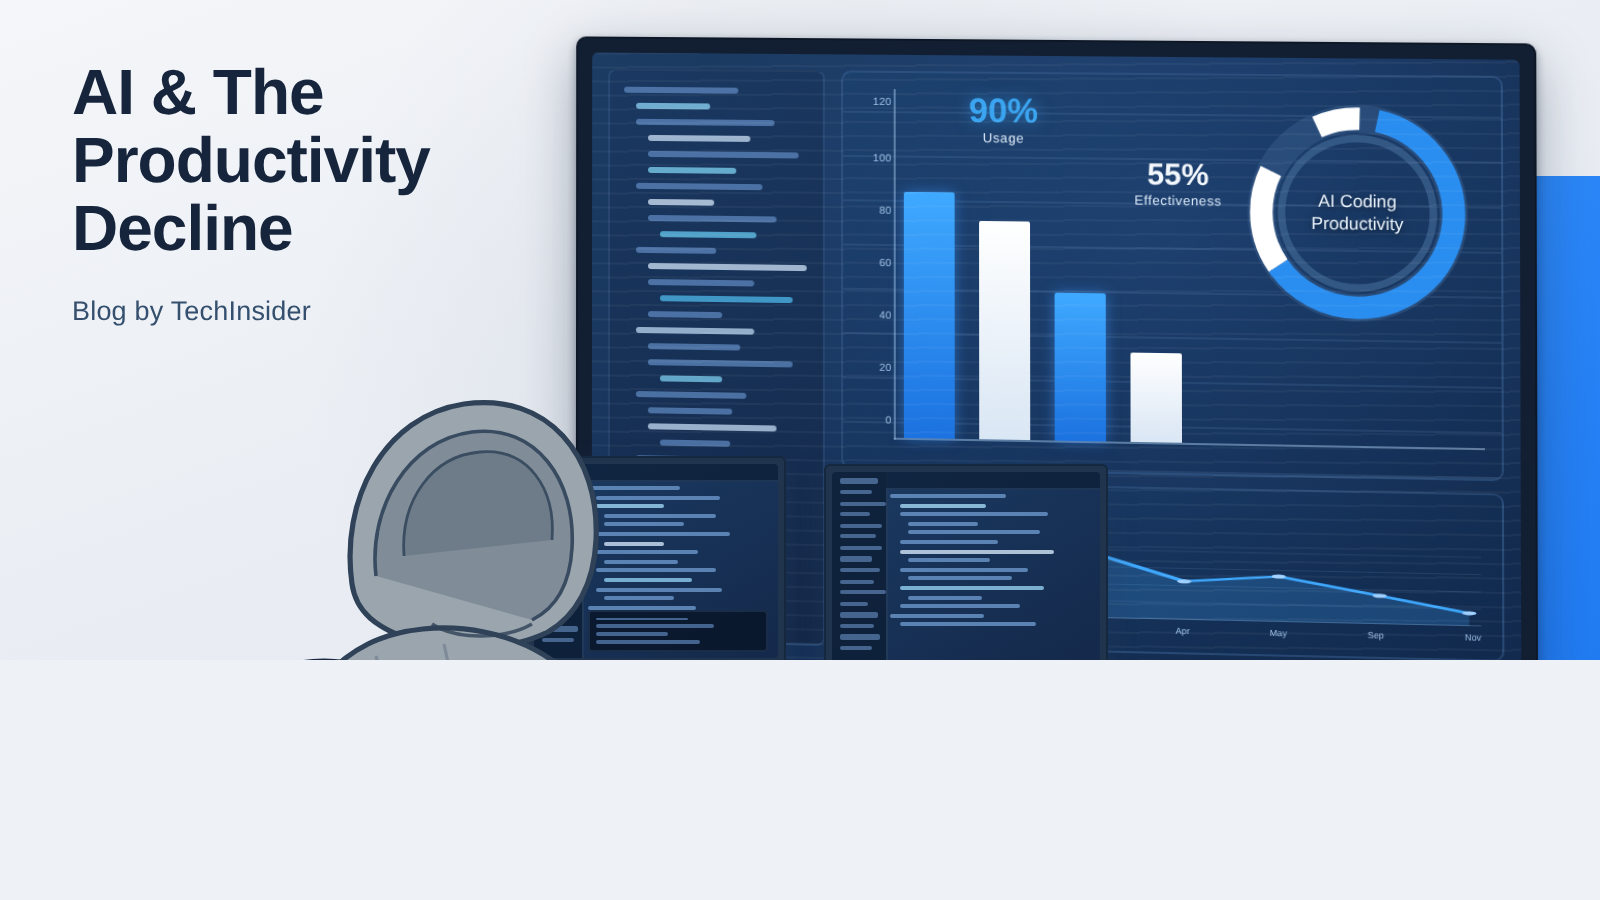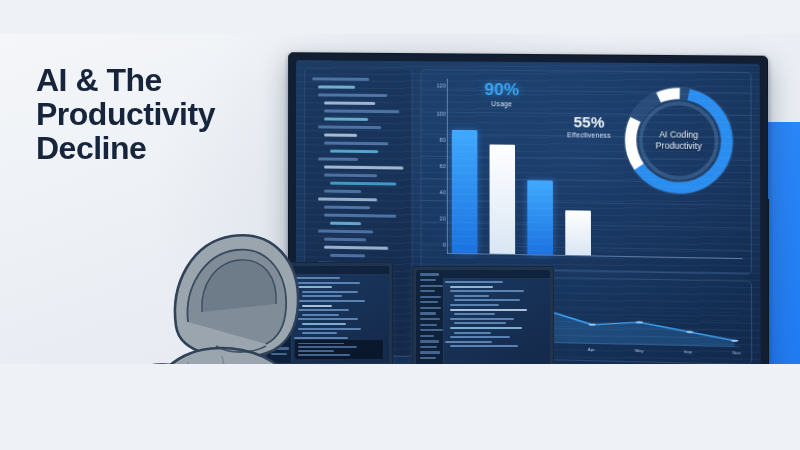--- a/index.html
+++ b/index.html
@@ -1,21 +1,21 @@
 <!DOCTYPE html>
 <html><head>
 <meta charset="utf-8">
 <style>
   html,body{margin:0;padding:0;}
   body{
     width:800px;height:450px;overflow:hidden;
     font-family:"Liberation Sans", sans-serif;
     background:#eef1f6;
   }
-  #stage{position:relative;width:800px;height:330px;overflow:hidden;background:#eef1f6;margin-top:34px;}
+  #stage{position:relative;width:800px;height:330px;overflow:hidden;background:#eef1f6;}
 
   
   .bg-base{position:absolute;inset:0;background:linear-gradient(160deg,#f4f6f9 0%,#e9edf3 55%,#e3e8ef 100%);}
   .bg-blue-block2{position:absolute;right:0;top:88px;width:78px;height:362px;background:linear-gradient(180deg,#2a86f7 0%,#1b76f0 100%);}
   .wall-shadow{position:absolute;left:150px;top:0;width:520px;height:450px;
      background:radial-gradient(ellipse at 50% 40%,rgba(140,155,175,.18),rgba(140,155,175,0) 70%);}
 
   
   .bigscreen{
     position:absolute;left:288px;top:18px;width:470px;height:320px;
@@ -123,20 +123,21 @@
   <div class="bg-base"></div>
   <div class="bg-blue-block2"></div>
   <div class="wall-shadow"></div>
 
   <div class="headline">
     <h1>
       <span>AI &amp; The</span><br>
       <span>Productivity</span><br>
       <span>Decline</span>
     </h1>
+    <div class="sub">Blog by TechInsider</div>
   </div>
 
   <div class="bigscreen">
     <div class="bigscreen-inner">
       <div class="screen-glow"></div>
 
       <div class="code-panel">
         <div class="cl" style="width:62%"></div>
         <div class="cl" style="width:40%;margin-left:6px;background:#8fd6f5"></div>
         <div class="cl" style="width:75%;margin-left:6px"></div>

